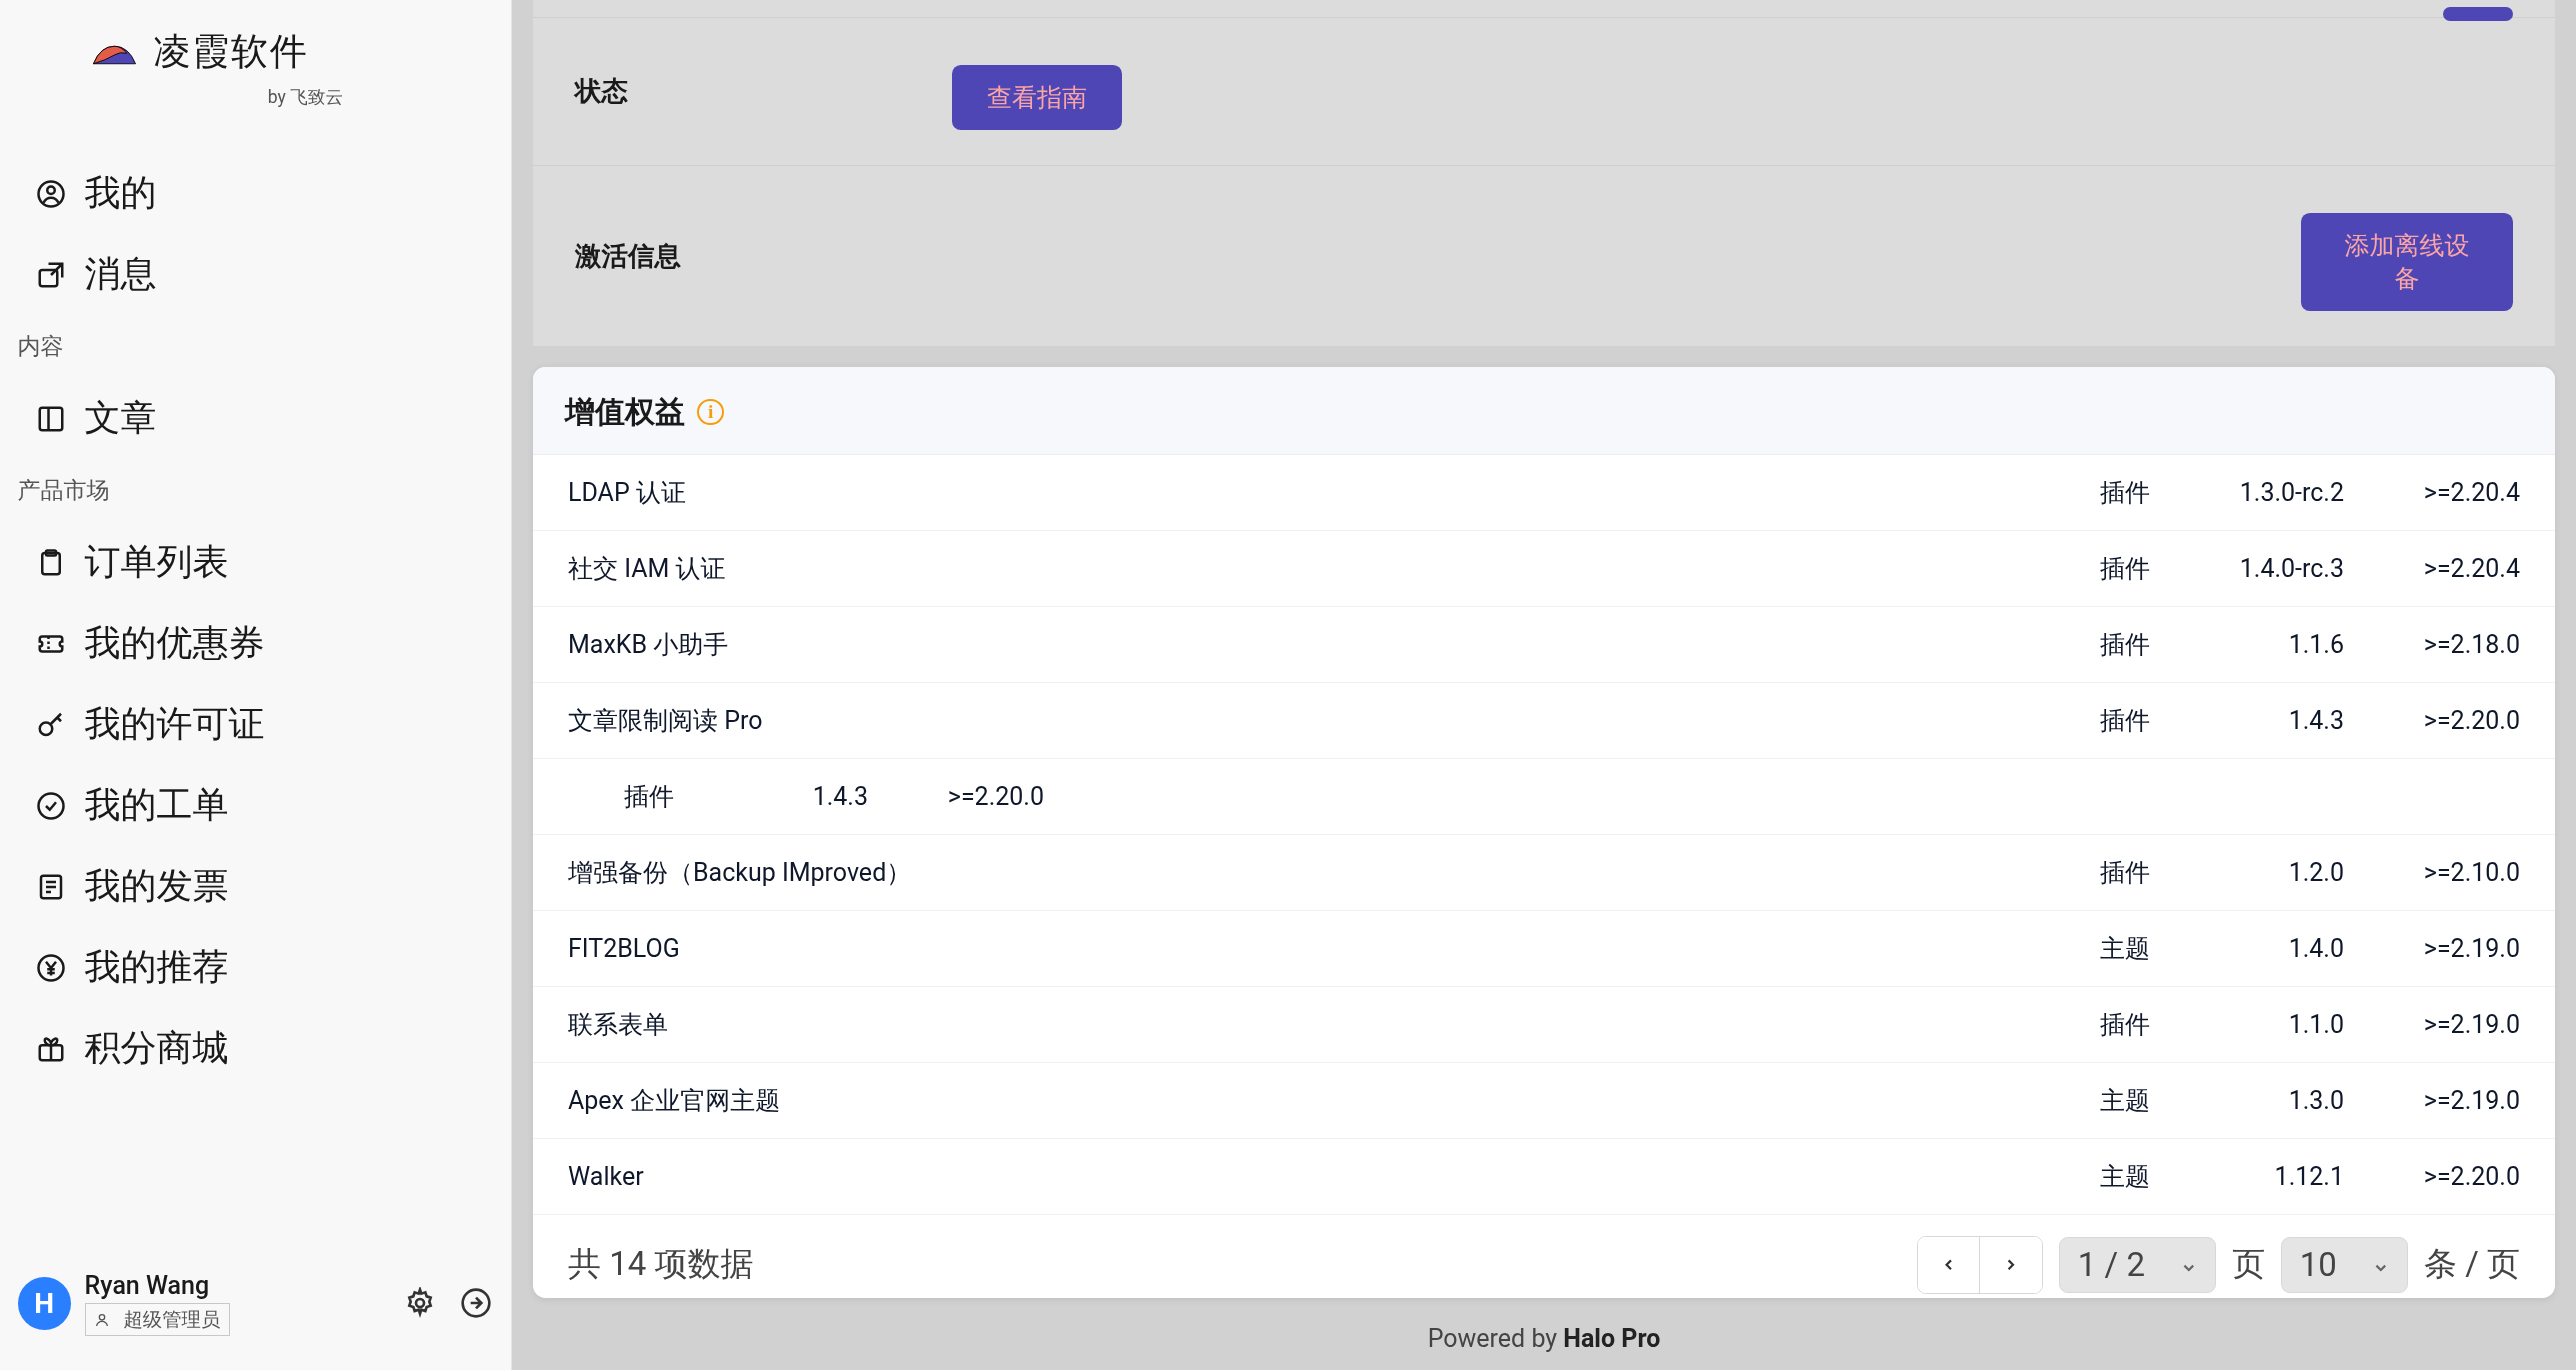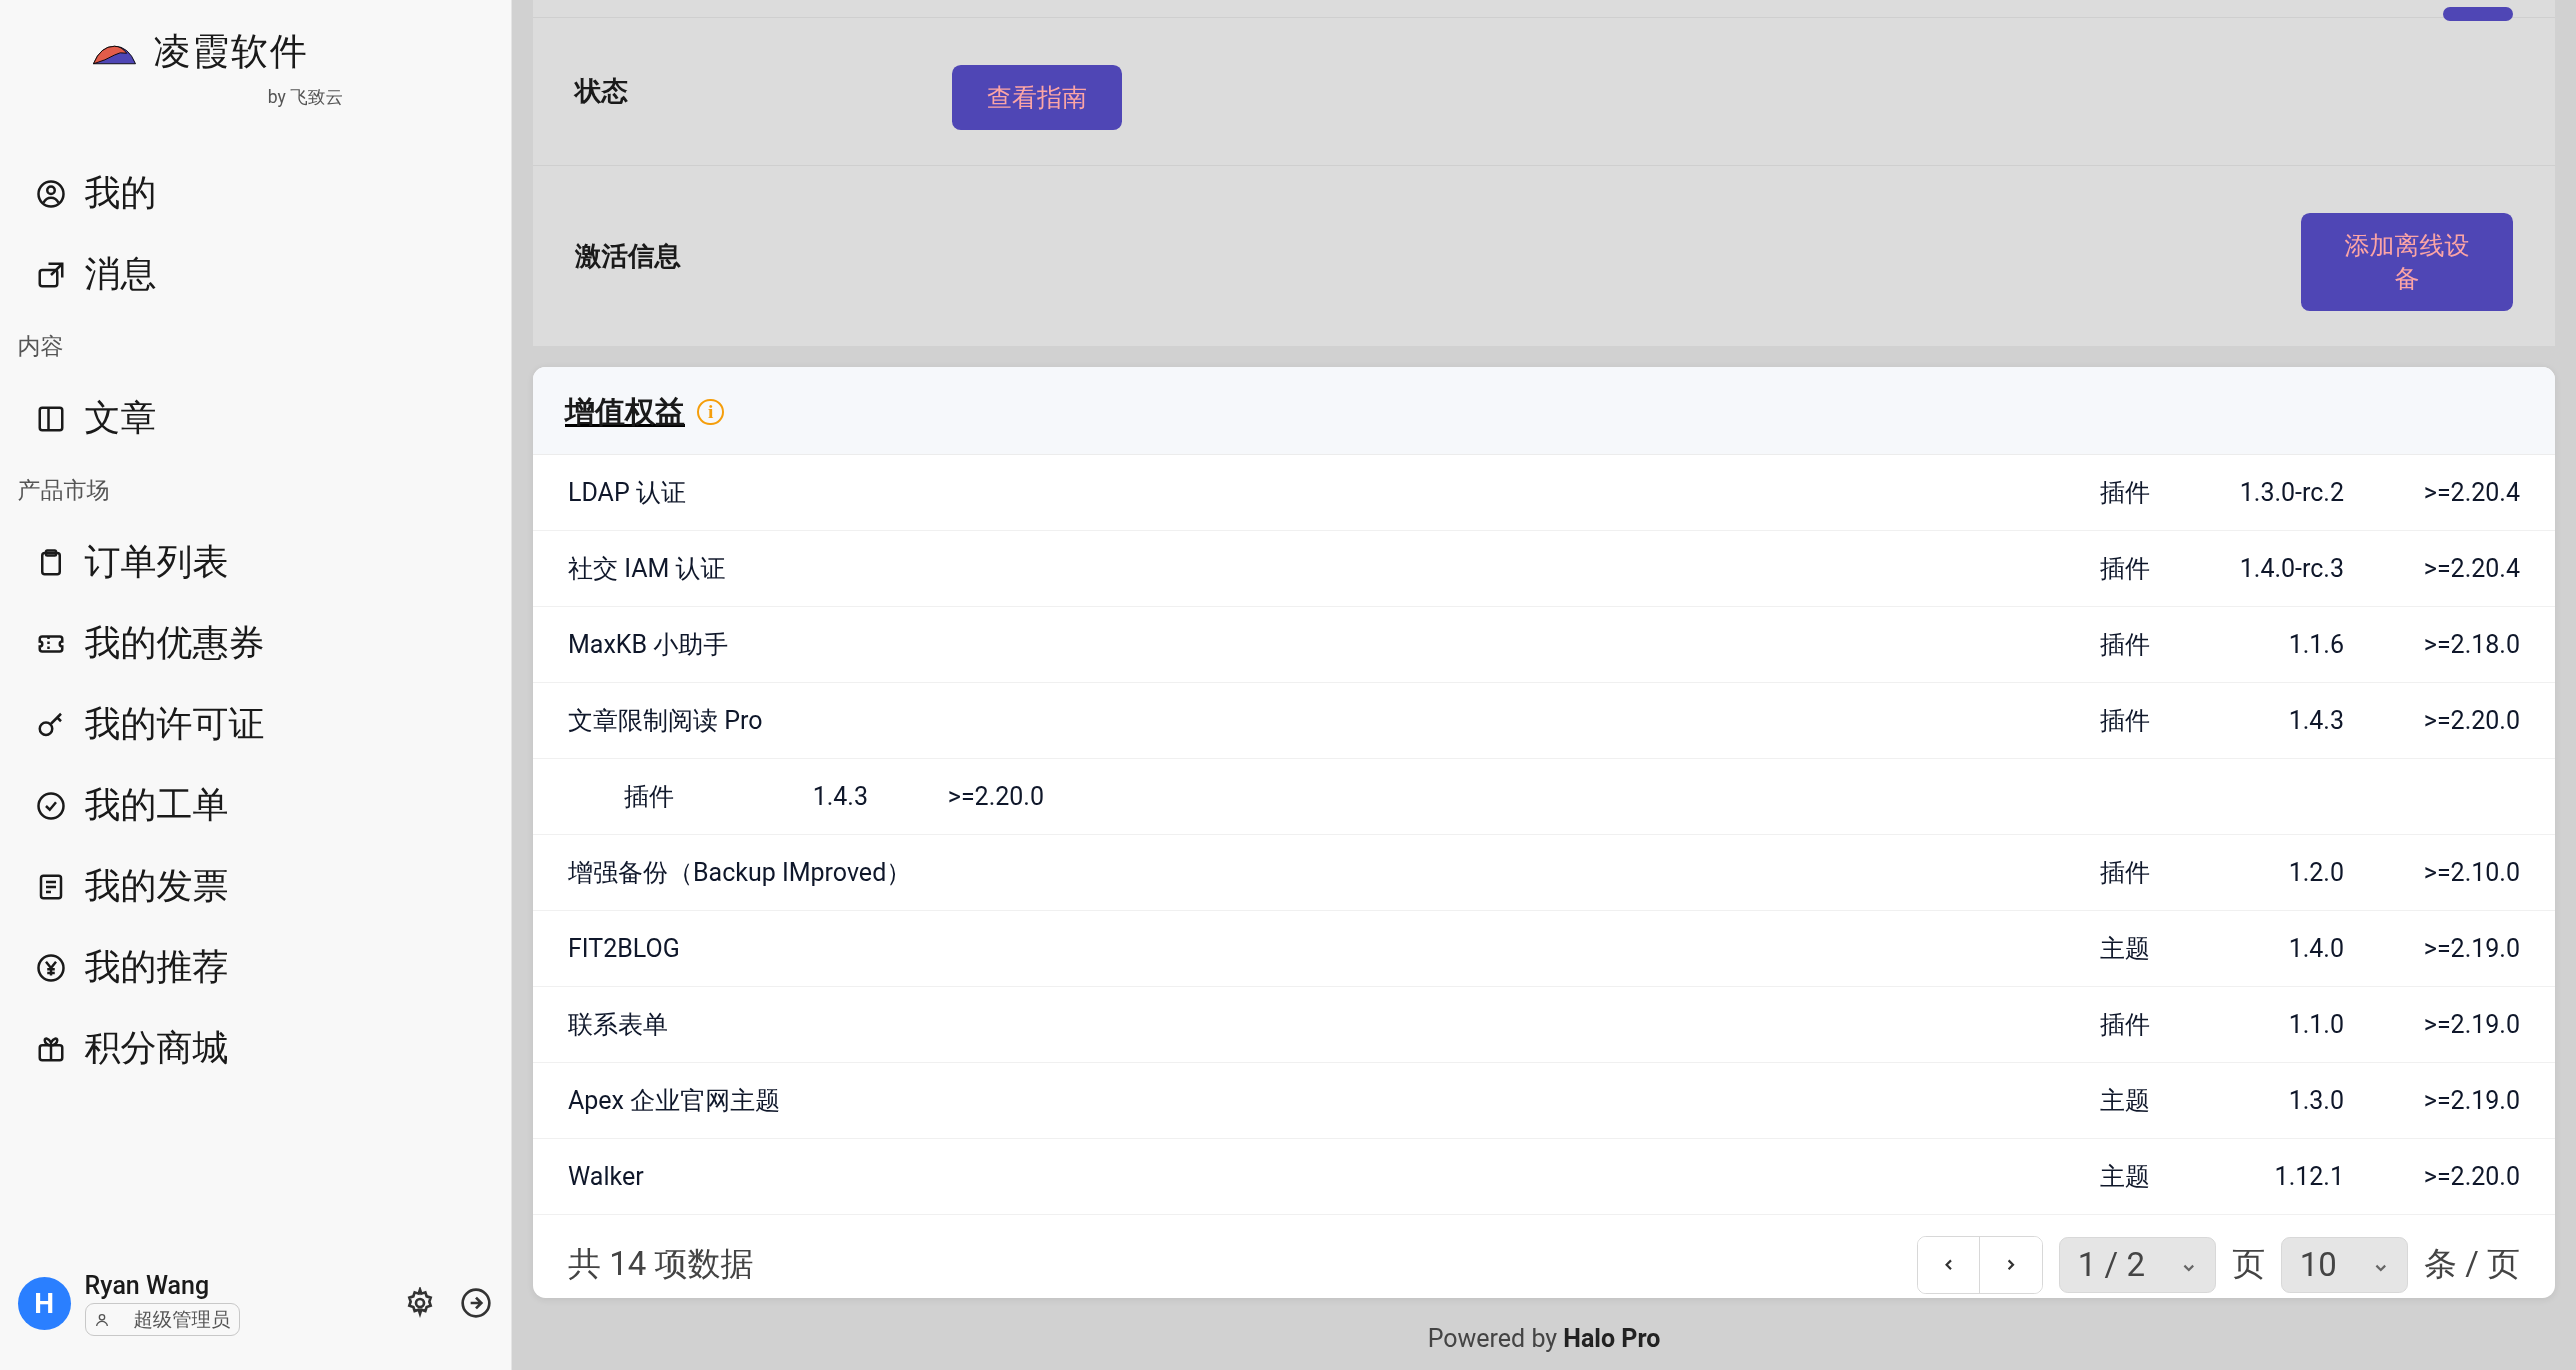--- a/index.html
+++ b/index.html
@@ -88,25 +88,25 @@
   justify-content: center;
   color: white;
   font-weight: 700;
   font-size: 28px;
 }
 .user-meta { flex: 1; }
 .user-name { font-size: 25px; color: #1a1a1a; font-weight: 500; }
 .user-role {
   display: inline-flex;
   align-items: center;
-  gap: 23px;
+  gap: 13px;
   font-size: 19.4px;
   color: #555;
   border: 0.9px solid #c8c8c8;
-  border-radius: 9px;
+  border-radius: 0;
   padding: 1.8px 8.8px;
   margin-top: 3.5px;
 }
 .footer-icons {
   display: flex;
   gap: 21px;
 }
 .footer-icon {
   width: 35px;
   height: 35px;
@@ -173,21 +173,20 @@
   overflow: hidden;
   box-shadow: 0 1.8px 7px rgba(0,0,0,0.08);
 }
 .card-header {
   display: flex;
   align-items: center;
   gap: 12.4px;
   padding: 25px 32px 21px 32px;
   background: #f6f8fb;
   border-bottom: 0.9px solid #ececec;
-  text-decoration: underline;
 }
 .card-title {
   font-size: 30px;
   font-weight: 700;
   color: #1a1a1a;
 }
 .info-icon {
   width: 26.5px;
   height: 26.5px;
   border: 2.2px solid #f59e0b;

